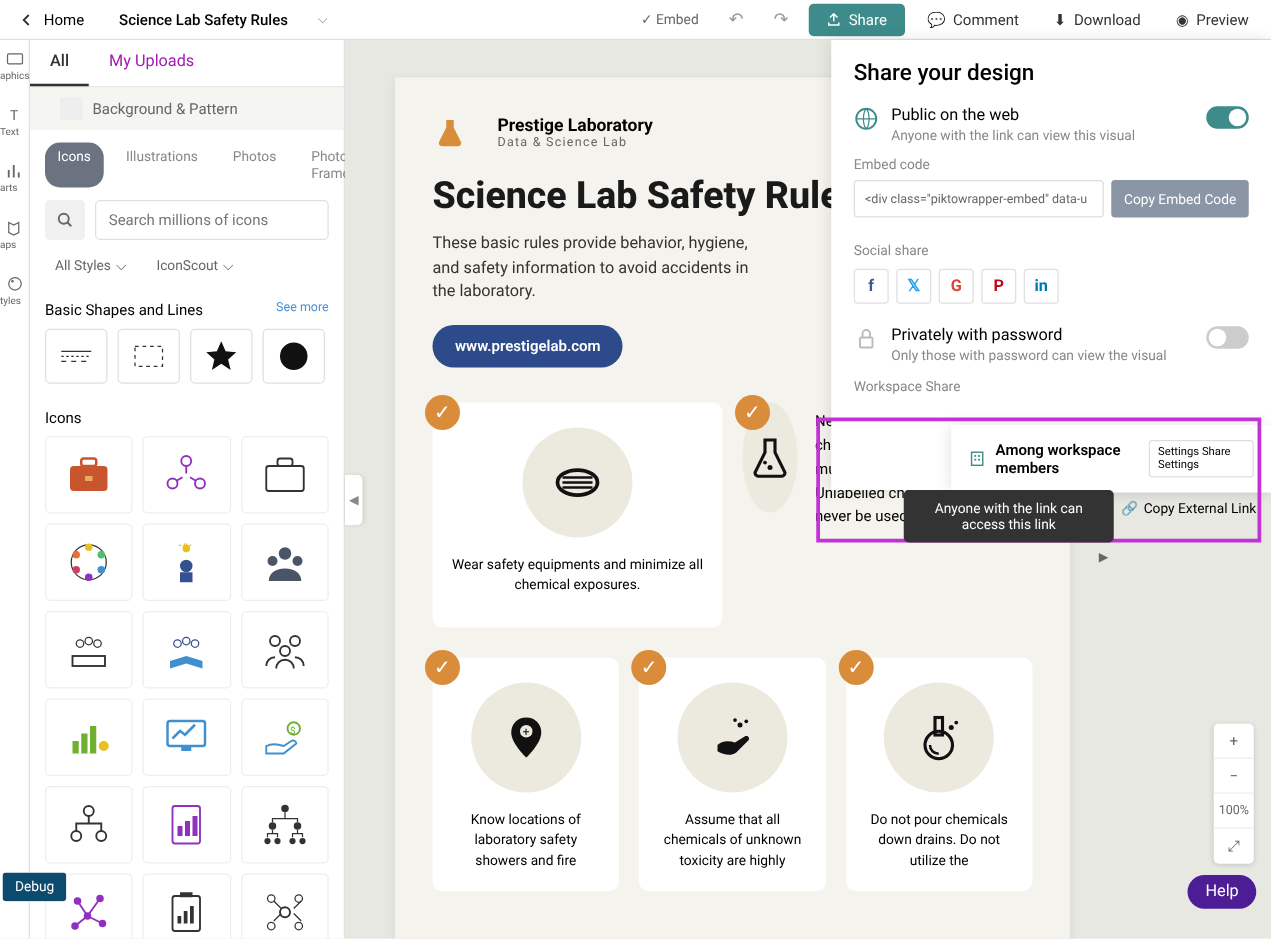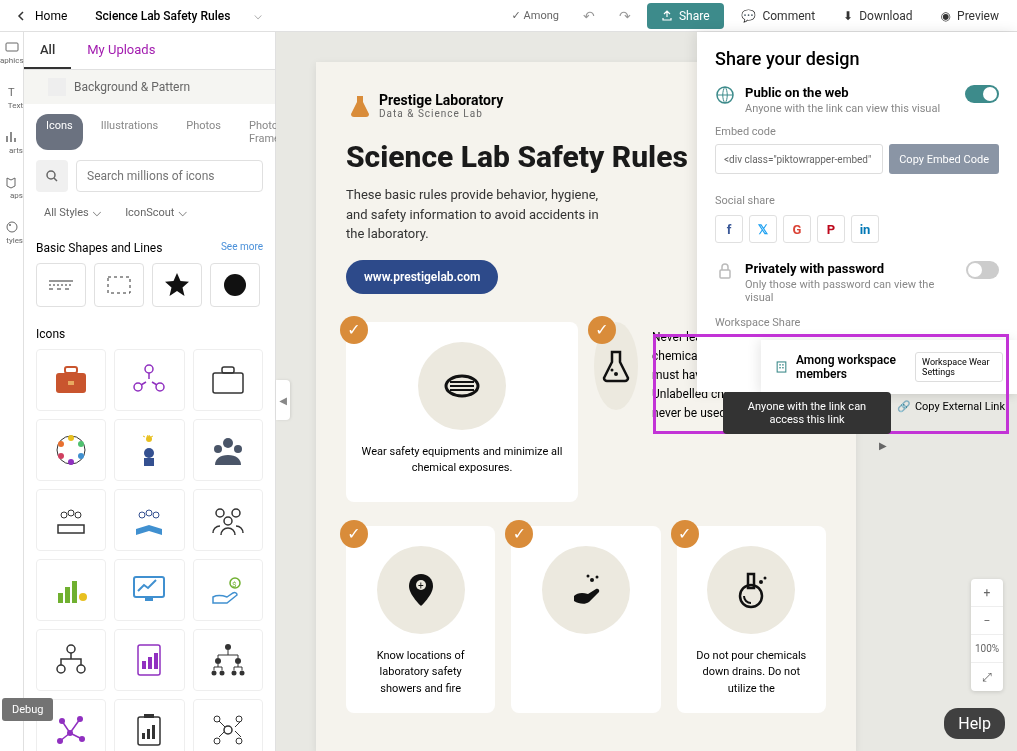--- a/index.html
+++ b/index.html
@@ -9,21 +9,21 @@
 .home-btn svg{width:12px;height:12px}
 .doc-title{font-size:12px;font-weight:500;padding:0 12px}
 .chev{color:#888;font-size:10px;margin-left:4px}
 .topbar-spacer{flex:1}
 .saved{font-size:11px;color:#666;padding:4px 8px}
 .icon-btn{width:28px;height:28px;display:flex;align-items:center;justify-content:center;cursor:pointer;color:#999;font-size:14px}
 .share-btn{background:#3d8b8b;color:#fff;border-radius:4px;padding:6px 14px;font-size:12px;display:flex;align-items:center;gap:6px;cursor:pointer}
 .top-action{display:flex;align-items:center;gap:6px;font-size:12px;padding:6px 10px;cursor:pointer;color:#333}
 .main{display:flex;height:719px}
 .rail{width:24px;background:#fff;border-right:1px solid #e0e0e0;display:flex;flex-direction:column;align-items:center;padding-top:8px;gap:20px}
-.rail-item{font-size:8px;color:#666;text-align:right;width:100%}
+.rail-item{font-size:8px;color:#666;text-align:left;width:100%}
 .rail-item svg{width:14px;height:14px;display:block;margin:0 auto 2px}
 .sidebar{width:252px;background:#fff;border-right:1px solid #e0e0e0;display:flex;flex-direction:column}
 .tabs{display:flex;border-bottom:1px solid #e0e0e0}
 .tab{padding:10px 16px;font-size:13px;color:#a21caf;cursor:pointer}
 .tab.active{color:#333;font-weight:500;border-bottom:2px solid #333}
 .bg-pattern{background:#f5f5f2;padding:8px 0 8px 24px;font-size:12px;color:#666;display:flex;align-items:center;gap:8px}
 .bg-thumb{width:18px;height:18px;background:#eee}
 .pills{display:flex;gap:8px;padding:10px 12px;font-size:11px}
 .pill{padding:5px 10px;border-radius:12px;color:#888;cursor:pointer}
 .pill.active{background:#6b7280;color:#fff}
@@ -34,81 +34,81 @@
 .filter{padding:4px 8px;cursor:pointer;display:flex;align-items:center;gap:4px}
 .section-hdr{display:flex;justify-content:space-between;padding:8px 12px;font-size:12px}
 .section-hdr .more{color:#4a90d9;font-size:10px;cursor:pointer}
 .shape-grid{display:flex;gap:8px;padding:0 12px 12px}
 .shape{width:50px;height:44px;border:1px solid #e0e0e0;border-radius:4px;display:flex;align-items:center;justify-content:center;cursor:pointer}
 .icon-grid{padding:0 12px;display:grid;grid-template-columns:repeat(3,1fr);gap:8px;overflow-y:auto;flex:1}
 .icon-cell{height:62px;border:1px solid #eee;border-radius:4px;display:flex;align-items:center;justify-content:center;cursor:pointer}
 .icon-cell svg{width:42px;height:42px}
 .canvas{flex:1;background:#e8e8e3;position:relative;overflow:hidden}
 .page{position:absolute;left:40px;top:30px;width:540px;background:#f5f3ed;padding:30px 30px 40px;box-shadow:0 2px 8px rgba(0,0,0,0.08)}
-.brand{display:flex;gap:5px;margin-bottom:20px}
+.brand{display:flex;align-items:center;gap:24px;margin-bottom:20px}
 .flask-logo{width:28px;height:28px}
 .brand-text .t1{font-weight:700;font-size:14px}
 .brand-text .t2{font-size:10px;color:#666;letter-spacing:1px}
 .hero-title{font-size:30px;font-weight:800;line-height:1.1;margin-bottom:12px;color:#1a1a1a}
 .hero-sub{font-size:13px;color:#333;line-height:1.5;max-width:260px;margin-bottom:16px}
 .cta{background:#2d4a8a;color:#fff;border-radius:18px;padding:10px 18px;font-size:12px;font-weight:600;display:inline-block}
 .cards{display:grid;grid-template-columns:1fr 1fr 1fr;gap:16px;margin-top:24px}
 .card{position:relative;background:#fff;border-radius:8px;padding:20px 14px 16px;min-height:180px}
 .card.ghost{background:transparent;padding:0}
 .badge{width:28px;height:28px;background:#d98c3a;border-radius:50%;position:absolute;left:-6px;top:-6px;display:flex;align-items:center;justify-content:center;color:#fff}
 .card-icon-wrap{width:88px;height:88px;background:#ece9df;border-radius:50%;margin:0 auto 14px;display:flex;align-items:center;justify-content:center}
 .card-icon-wrap svg{width:44px;height:44px}
 .card-text{font-size:11px;text-align:center;line-height:1.5}
 .ghost .card-text{text-align:left;font-size:12px;line-height:1.6;padding-top:6px}
 .zoom-ctrl{position:absolute;right:14px;bottom:60px;background:#fff;border-radius:4px;box-shadow:0 1px 4px rgba(0,0,0,0.15);width:32px}
 .zoom-ctrl div{height:28px;display:flex;align-items:center;justify-content:center;font-size:12px;color:#666;cursor:pointer;border-bottom:1px solid #eee}
 .zoom-ctrl div:last-child{border-bottom:none}
-.share-panel{position:absolute;right:0;top:32px;width:320px;background:#fff;box-shadow:-2px 0 12px rgba(0,0,0,0.1);padding:16px 18px;height:360px}
+.share-panel{position:absolute;right:0;top:32px;width:352px;background:#fff;box-shadow:-2px 0 12px rgba(0,0,0,0.1);padding:16px 18px;height:360px}
 .share-title{font-size:18px;font-weight:500;margin-bottom:16px}
 .share-row{display:flex;gap:10px;align-items:flex-start;margin-bottom:4px}
 .share-row svg{flex-shrink:0}
-.share-row .info .h{font-size:13px;font-weight:700}
+.share-row .info .h{font-size:13px;font-weight:400}
 .share-row .info .s{font-size:11px;color:#888;margin-top:2px}
 .toggle{width:34px;height:18px;background:#3d8b8b;border-radius:9px;position:relative;margin-left:auto;cursor:pointer}
 .toggle.off{background:#ccc}
 .toggle::after{content:'';width:14px;height:14px;background:#fff;border-radius:50%;position:absolute;top:2px;right:2px}
 .toggle.off::after{left:2px;right:auto}
 .embed-label{font-size:11px;color:#888;margin:10px 0 6px}
 .embed-row{display:flex;gap:6px}
 .embed-input{flex:1;height:30px;border:1px solid #ddd;border-radius:3px;padding:0 8px;font-size:10px;color:#666}
 .embed-btn{background:#8a95a5;color:#fff;border-radius:3px;padding:0 10px;font-size:11px;display:flex;align-items:center;cursor:pointer}
 .social-label{font-size:11px;color:#888;margin:20px 0 8px}
 .social-row{display:flex;gap:6px}
 .social-btn{width:28px;height:28px;border:1px solid #e0e0e0;border-radius:3px;display:flex;align-items:center;justify-content:center;cursor:pointer;font-size:13px;font-weight:700}
 .ws-label{font-size:11px;color:#888;margin-top:12px}
 .highlight-box{position:absolute;right:8px;top:334px;width:356px;height:100px;border:3px solid #c233d6;z-index:5;pointer-events:none}
 .ws-row{position:absolute;right:0;top:340px;width:256px;background:#fff;padding:12px 14px;display:flex;align-items:center;gap:8px;box-shadow:-2px 0 12px rgba(0,0,0,0.1)}
 .ws-row .h{font-size:12px;font-weight:600}
 .ws-link-btn{margin-left:auto;font-size:9px;border:1px solid #ddd;border-radius:3px;padding:4px 6px;cursor:pointer}
 .tooltip{position:absolute;right:126px;top:392px;background:#333;color:#fff;font-size:11px;padding:8px 12px;border-radius:4px;text-align:center;z-index:6;width:168px}
 .copy-ext{position:absolute;right:12px;top:400px;font-size:11px;display:flex;align-items:center;gap:4px;cursor:pointer;z-index:6}
-.debug-btn{position:absolute;left:2px;bottom:30px;background:#737373;color:#fff;font-size:11px;padding:5px 10px;border-radius:3px;cursor:pointer}
-.help-btn{position:absolute;right:12px;bottom:12px;background:#404040;color:#fff;font-size:16px;padding:6px 14px;border-radius:14px;cursor:pointer}
+.debug-btn{position:absolute;left:2px;bottom:30px;background:#0c4a6e;color:#fff;font-size:11px;padding:5px 10px;border-radius:3px;cursor:pointer}
+.help-btn{position:absolute;right:12px;bottom:24px;background:#4c1d95;color:#fff;font-size:13px;padding:6px 14px;border-radius:14px;cursor:pointer}
 .collapse-handle{position:absolute;left:276px;top:380px;width:14px;height:40px;background:#fff;border-radius:0 4px 4px 0;display:flex;align-items:center;justify-content:center;font-size:10px;color:#888;cursor:pointer;box-shadow:1px 0 3px rgba(0,0,0,0.1)}
 .expand-handle{position:absolute;right:124px;top:440px;width:14px;height:14px;color:#666;font-size:10px;cursor:pointer}
 </style>
 </head>
 <body>
 
 <div class="topbar">
   <div class="home-btn">
     <svg viewBox="0 0 12 12">
         <path d="M7 2L3 6l4 4" stroke="#333" fill="none" stroke-width="1.5"></path>
       </svg>
     <span>Home</span>
   </div>
   <span class="doc-title">Science Lab Safety Rules</span>
   <span class="chev">⌵</span>
   <div class="topbar-spacer"></div>
-  <span class="saved">✓ <span>Among</span></span>
+  <span class="saved">✓ <span>Embed</span></span>
   <div class="icon-btn">↶</div>
   <div class="icon-btn">↷</div>
   <div class="share-btn">
     <svg width="12" height="12" viewBox="0 0 12 12">
         <path d="M6 1v6M3 4l3-3 3 3M2 8v2h8V8" stroke="#fff" fill="none" stroke-width="1.2"></path>
       </svg>
     <span>Share</span>
   </div>
   <div class="top-action">💬 <span>Comment</span></div>
   <div class="top-action">⬇ <span>Download</span></div>
@@ -411,20 +411,21 @@
         <div class="card">
           <div class="badge">✓</div>
           <div class="card-icon-wrap">
               <svg viewBox="0 0 44 44">
                 <path d="M10 28c3-3 8-4 14-2l8-5c2-1 4 1 3 3l-10 10c-4 3-10 2-15-1z" fill="#111"></path>
                 <circle cx="28" cy="12" r="2" fill="#111"></circle>
                 <circle cx="33" cy="9" r="1.5" fill="#111"></circle>
                 <circle cx="24" cy="8" r="1.5" fill="#111"></circle>
               </svg>
             </div>
+          <div class="card-text">Assume that all chemicals of unknown toxicity are highly</div>
         </div>
         <div class="card">
           <div class="badge">✓</div>
           <div class="card-icon-wrap">
               <svg viewBox="0 0 44 44">
                 <circle cx="22" cy="28" r="11" fill="none" stroke="#111" stroke-width="2.5"></circle>
                 <rect x="19" y="6" width="6" height="14" fill="none" stroke="#111" stroke-width="2.5"></rect>
                 <circle cx="32" cy="14" r="2" fill="#111"></circle>
                 <circle cx="36" cy="10" r="1.5" fill="#111"></circle>
                 <path d="M15 28c0 4 3 7 7 7" stroke="#111" fill="none" stroke-width="2"></path>
@@ -485,21 +486,21 @@
 
 <div class="ws-row">
   <svg width="18" height="18" viewBox="0 0 18 18">
       <rect x="3" y="2" width="12" height="14" stroke="#3d8b8b" fill="none" stroke-width="1.5"></rect>
       <rect x="6" y="5" width="2" height="2" fill="#3d8b8b"></rect>
       <rect x="10" y="5" width="2" height="2" fill="#3d8b8b"></rect>
       <rect x="6" y="9" width="2" height="2" fill="#3d8b8b"></rect>
       <rect x="10" y="9" width="2" height="2" fill="#3d8b8b"></rect>
     </svg>
   <div class="h">Among workspace members</div>
-  <div class="ws-link-btn">Workspace Wear Settings</div>
+  <div class="ws-link-btn">Settings Share Settings</div>
 </div>
 
 <div class="highlight-box"></div>
 <div class="tooltip">Anyone with the link can access this link</div>
 <div class="copy-ext">🔗 <span>Copy External Link</span></div>
 
 <div class="collapse-handle">◀</div>
 <div class="expand-handle">▶</div>
 <div class="debug-btn">Debug</div>
 <div class="help-btn">Help</div>

